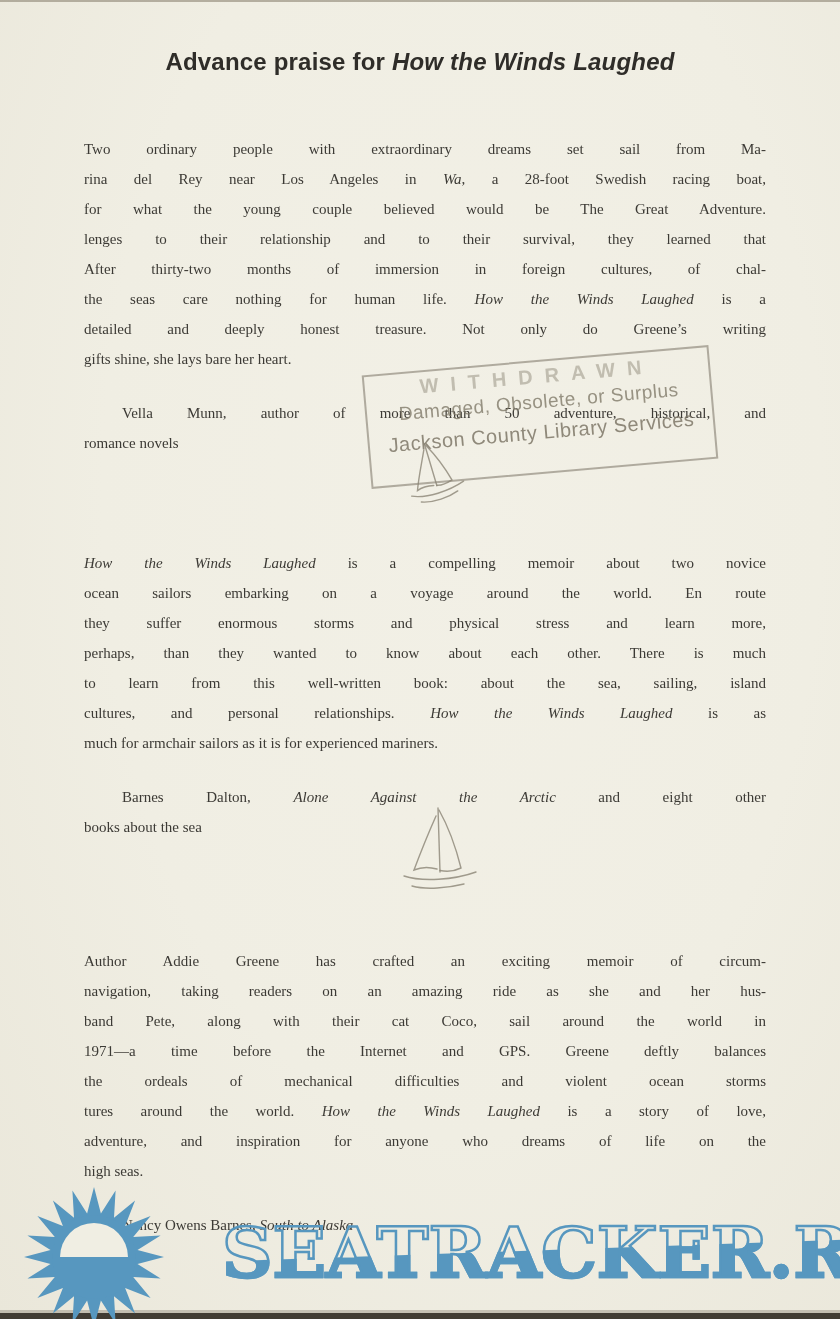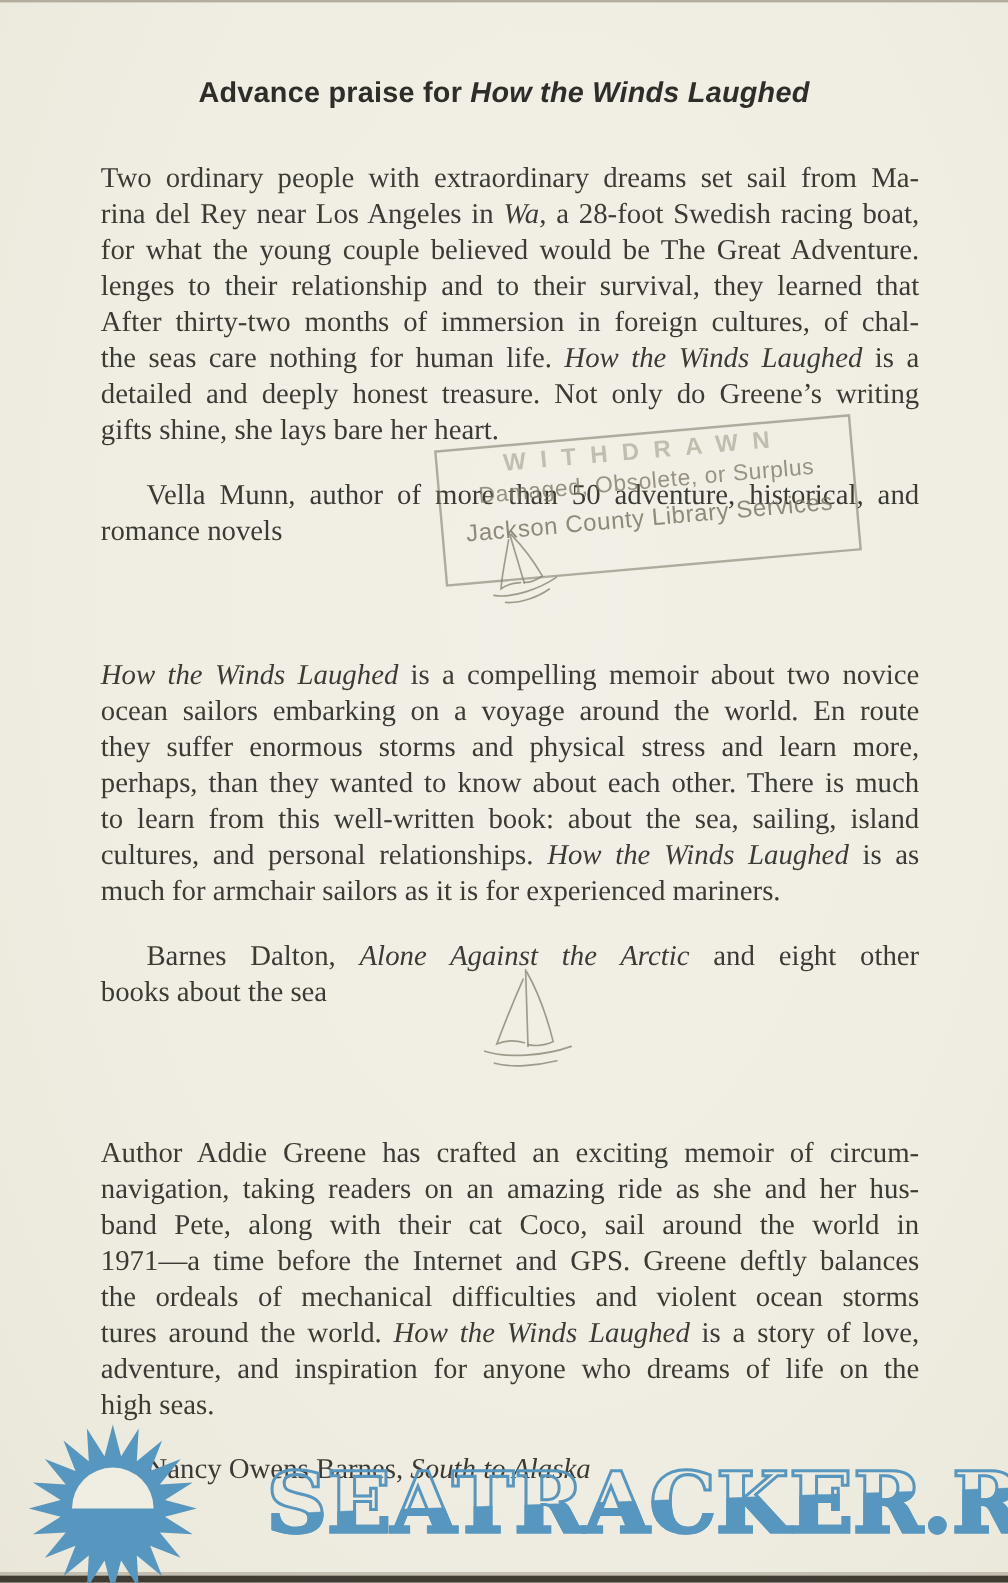--- a/index.html
+++ b/index.html
@@ -6,29 +6,29 @@
   body{
     width:840px;height:1319px;position:relative;overflow:hidden;
     background:radial-gradient(ellipse at 55% 38%, #f2f0e6 0%, #f0eee3 55%, #eae7da 100%);
     font-family:"Liberation Serif", serif;
   }
   .scan-edge-top{position:absolute;left:0;top:0;width:840px;height:2px;background:#938c7b;opacity:.65;}
   .scan-edge-bottom{position:absolute;left:0;bottom:0;width:840px;height:6px;background:#413c33;}
   .scan-edge-bottom-soft{position:absolute;left:0;bottom:6px;width:840px;height:3px;background:rgba(120,112,95,.35);}
 
   .title{
-    position:absolute;left:0;top:64px;width:840px;text-align:center;
+    position:absolute;left:0;top:48px;width:840px;text-align:center;
     font-family:"Liberation Sans", sans-serif;font-weight:bold;font-size:24px;
     color:#2f2d29;letter-spacing:.2px;
   }
   .title .it{font-style:italic;}
 
   .body-text{
     position:absolute;left:84px;top:134px;width:682px;
-    font-size:24px;line-height:30px;color:#3c3a35;
+    font-size:15px;line-height:30px;color:#3c3a35;
   }
   .block{margin:0;}
   .block.gap-lg{margin-top:90px;}
   .block.gap-xl{margin-top:104px;}
   .line{text-align:justify;text-align-last:justify;height:30px;white-space:normal;}
   .line.last{text-align-last:auto;}
   .line.indent{text-indent:38px;margin-top:24px;}
   .it{font-style:italic;}
 
   .stamp{

